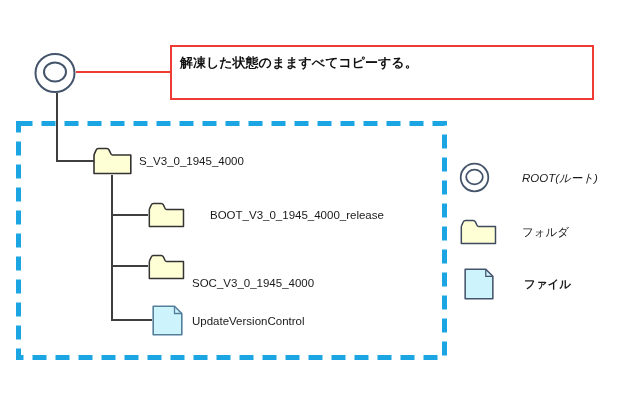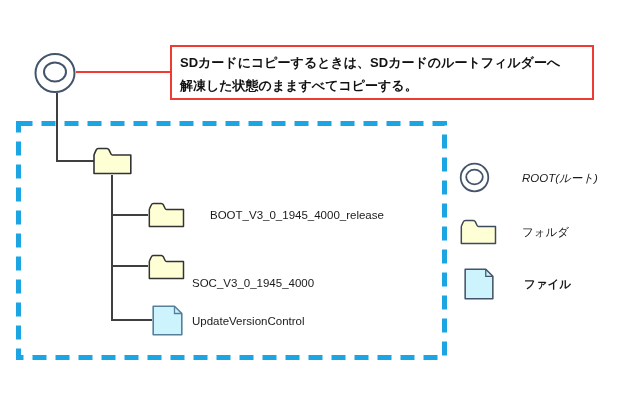--- a/index.html
+++ b/index.html
@@ -58,34 +58,34 @@
 <div class="canvas">
 
   <svg class="abs" style="left:33px; top:52px;" width="44" height="42" viewBox="0 0 44 42">
     <ellipse cx="22" cy="21" rx="19.5" ry="19" fill="#ffffff" stroke="#44546a" stroke-width="2"></ellipse>
     <ellipse cx="22" cy="20" rx="11" ry="9.5" fill="#ffffff" stroke="#44546a" stroke-width="2"></ellipse>
   </svg>
 
   <div class="callout-connector"></div>
 
   <div class="callout-box">
-    <div class="line">SDカードにコピーするときは、SDカードのルートフィルダーへ</div>
     <div class="line">解凍した状態のまますべてコピーする。</div>
   </div>
 
   <div class="vline" style="left:56px; top:93px; width:2px; height:68px;"></div>
   <div class="hline" style="left:56px; top:160px; width:38px; height:2px;"></div>
 
   <svg class="abs" style="left:16px; top:121px;" width="431" height="239" viewBox="0 0 431 239">
     <rect x="2.5" y="2.5" width="426" height="234" fill="none" stroke="#1ba5e3" stroke-width="5" stroke-dasharray="14 9"></rect>
   </svg>
 
   <svg class="abs" style="left:93px; top:147px;" width="39" height="28" viewBox="0 0 39 28">
     <path d="M1,26.5 L1,8.5 Q1,7.6 1.4,6.8 L3.2,2.9 Q3.8,1.5 5.4,1.5 L13.8,1.5 Q15.3,1.5 16,2.9 L18,7 Q18.5,8 19.6,8 L37.8,8 L37.8,26.5 Z" fill="#ffffd6" stroke="#333333" stroke-width="1.6" stroke-linejoin="round"></path>
   </svg>
+  <div class="label" style="left:139px; top:147px; height:28px;">S_V3_0_1945_4000</div>
 
   <div class="vline" style="left:111px; top:175px; width:2px; height:146px;"></div>
 
   <div class="hline" style="left:111px; top:214px; width:37px; height:2px;"></div>
   <div class="hline" style="left:111px; top:265px; width:37px; height:2px;"></div>
   <div class="hline" style="left:111px; top:319px; width:41px; height:2px;"></div>
 
   <svg class="abs" style="left:148px; top:202px;" width="37" height="26" viewBox="0 0 39 28">
     <path d="M1,26.5 L1,8.5 Q1,7.6 1.4,6.8 L3.2,2.9 Q3.8,1.5 5.4,1.5 L13.8,1.5 Q15.3,1.5 16,2.9 L18,7 Q18.5,8 19.6,8 L37.8,8 L37.8,26.5 Z" fill="#ffffd6" stroke="#333333" stroke-width="1.6" stroke-linejoin="round"></path>
   </svg>

